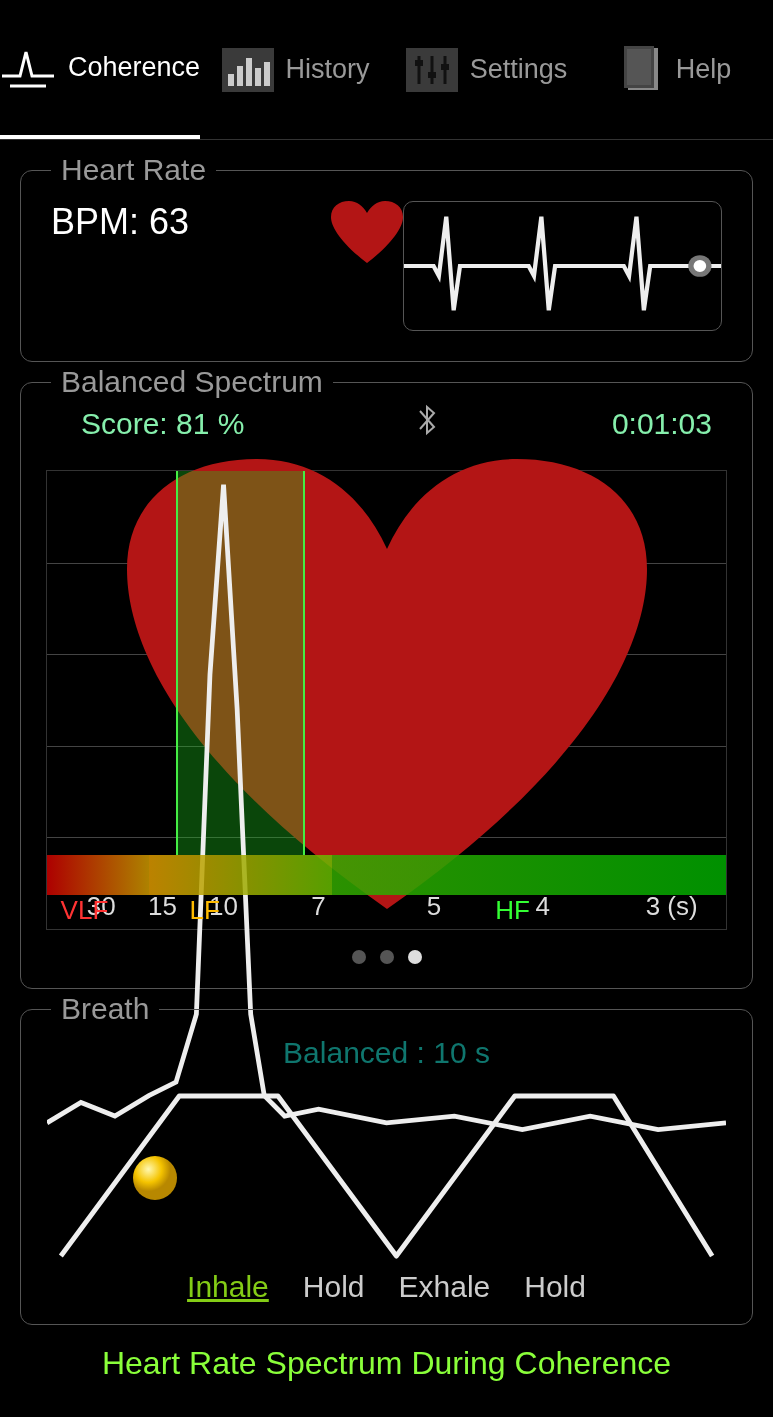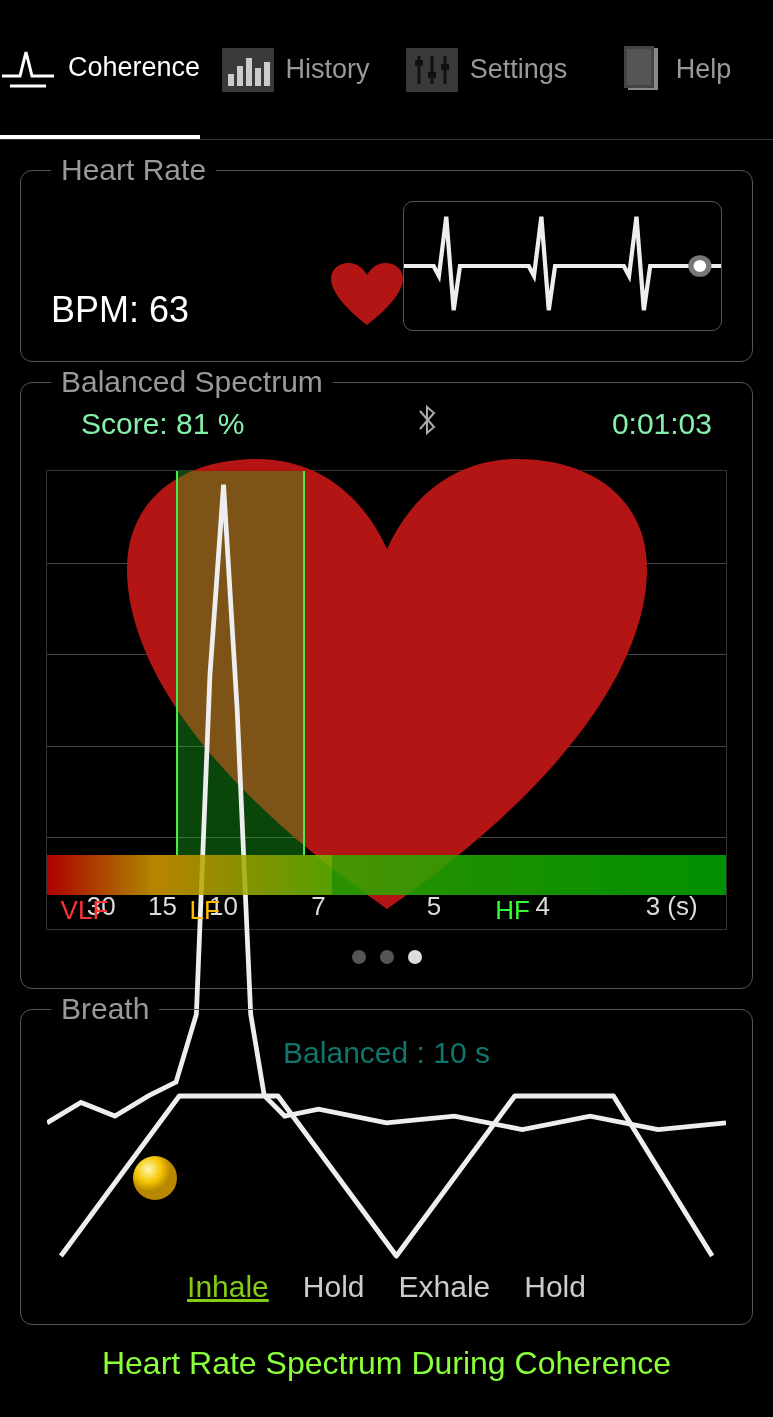--- a/index.html
+++ b/index.html
@@ -42,21 +42,21 @@
     position: absolute;
     top: -18px;
     left: 30px;
     background: #000;
     padding: 0 10px;
     color: #999;
     font-size: 30px;
   }
   .hr-row {
     display: flex;
-    align-items: flex-end;
+    align-items: flex-start;
     padding: 10px 10px;
   }
   .bpm {
     font-size: 36px;
     color: #fff;
     flex: 0 0 auto;
     width: 280px;
   }
   .hr-heart { color:#b31515; }
   .ecg-box {

